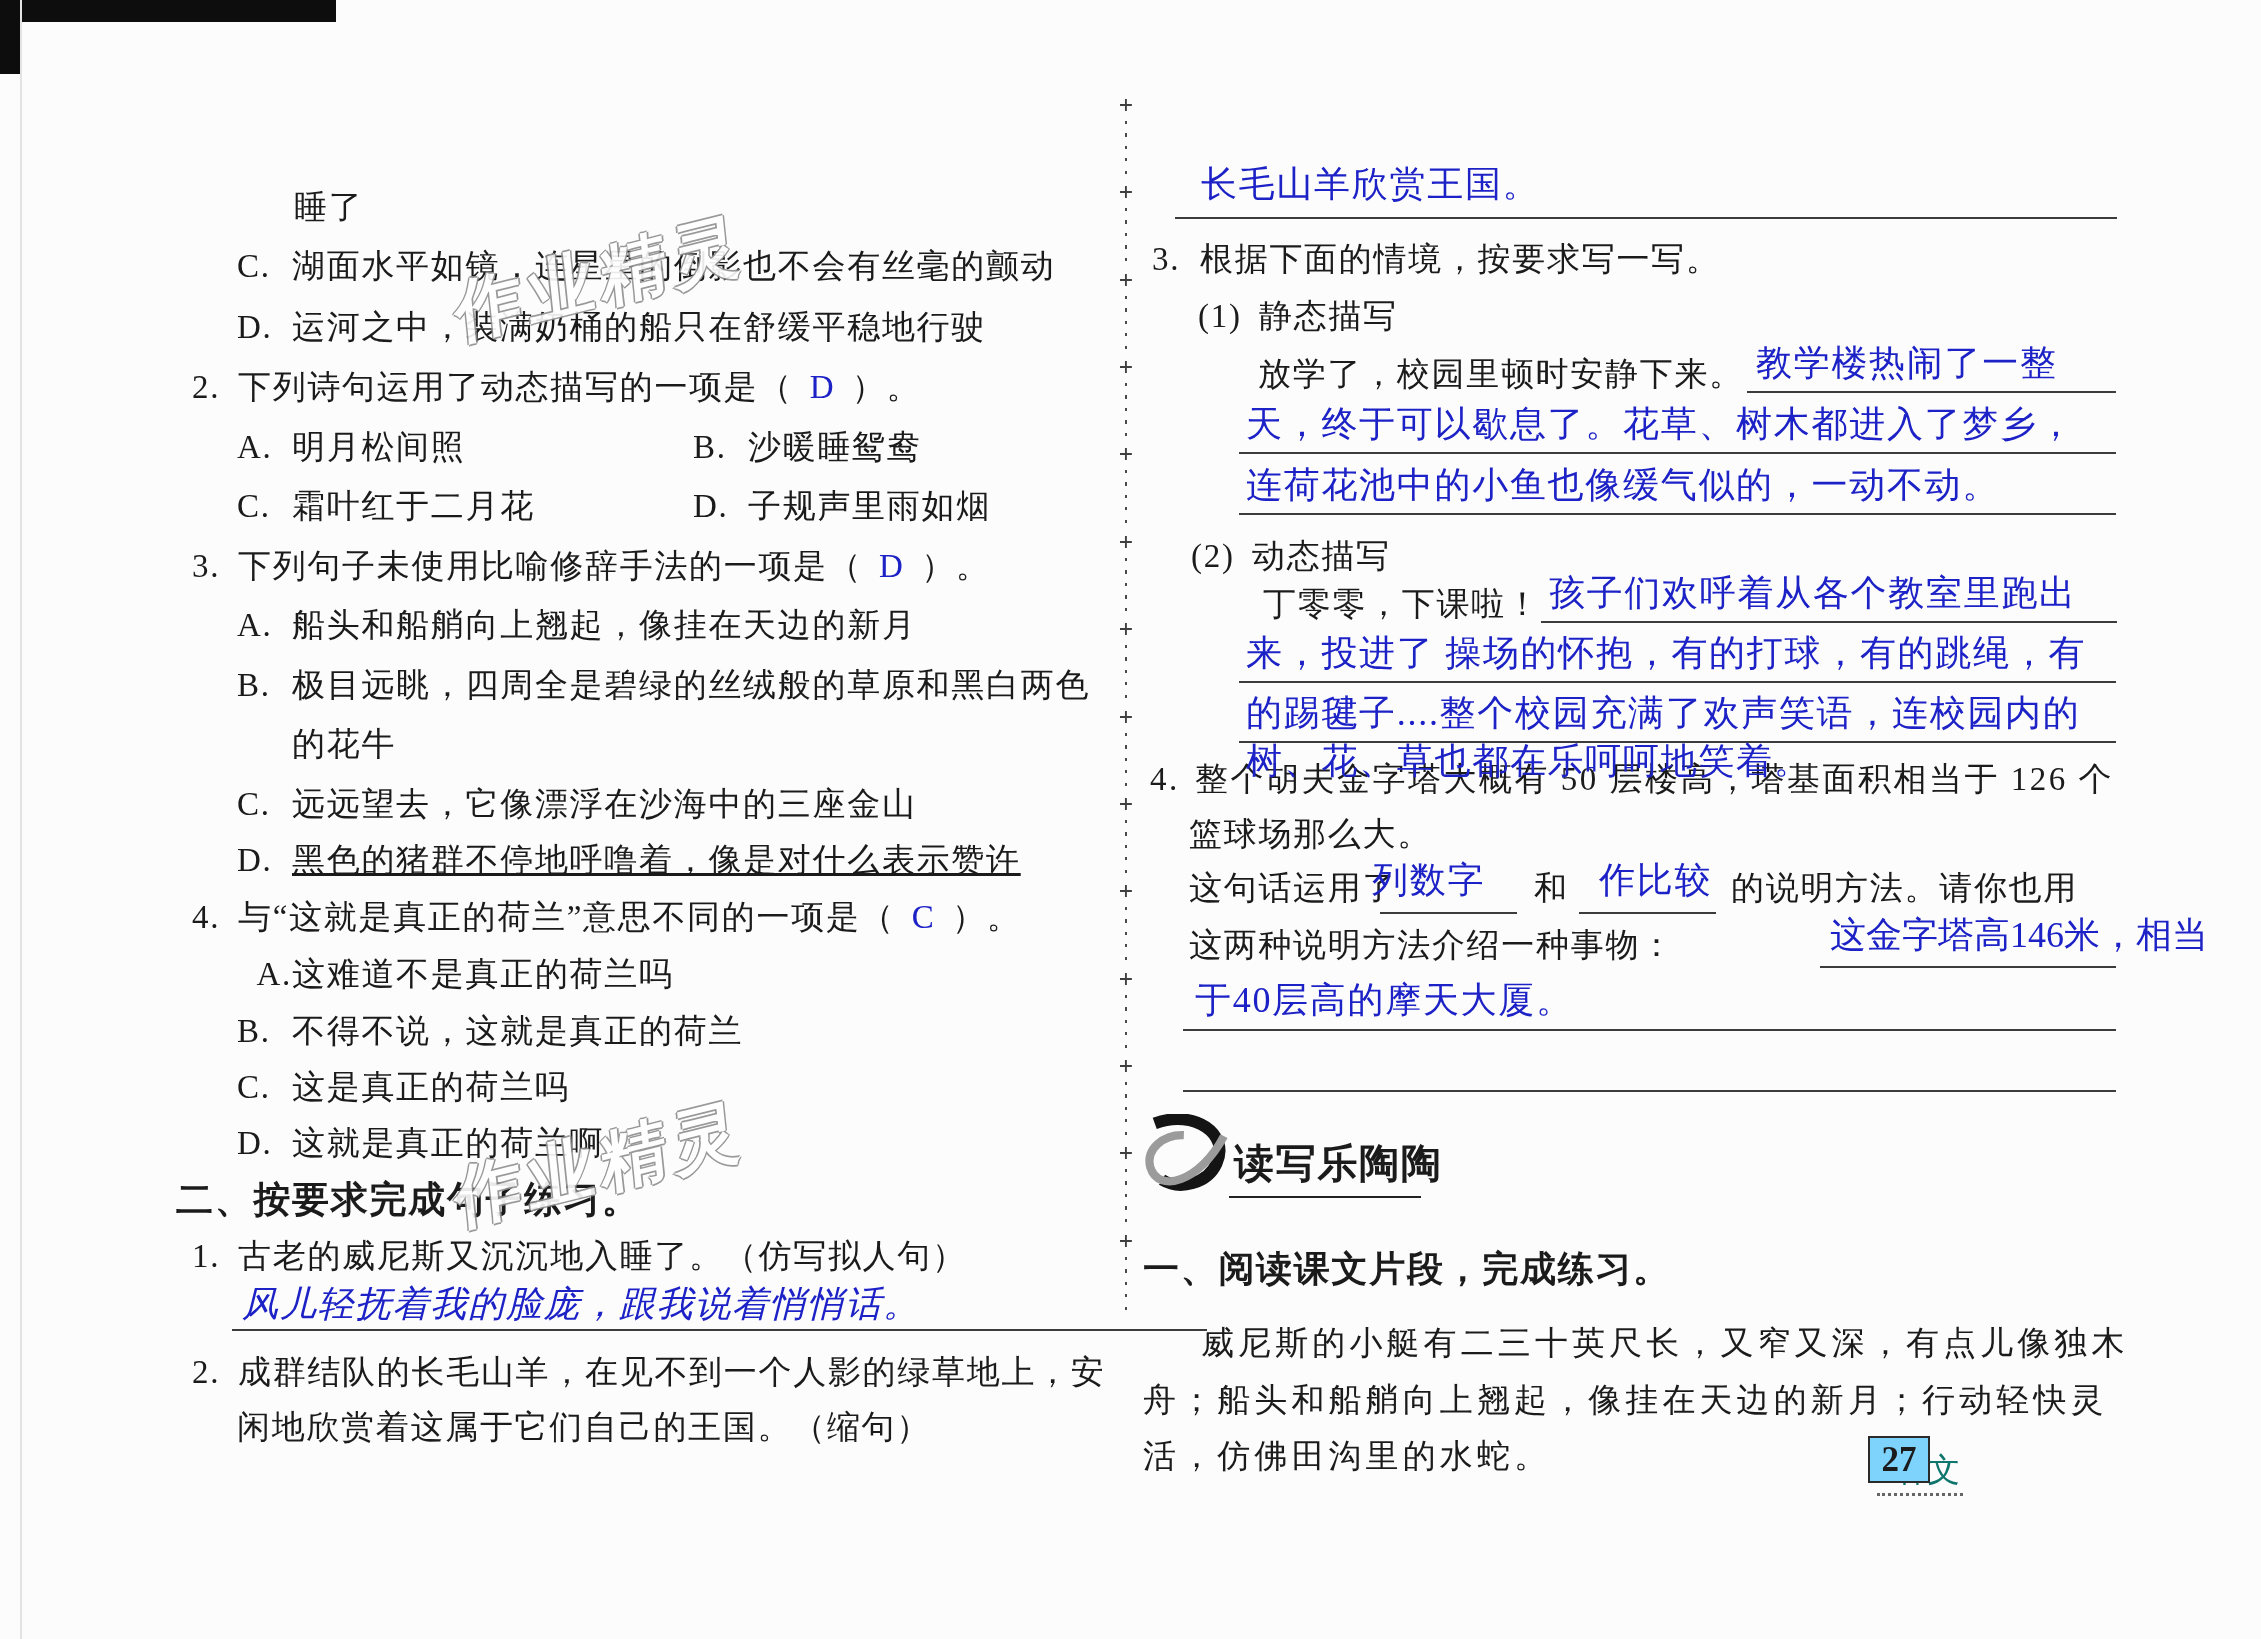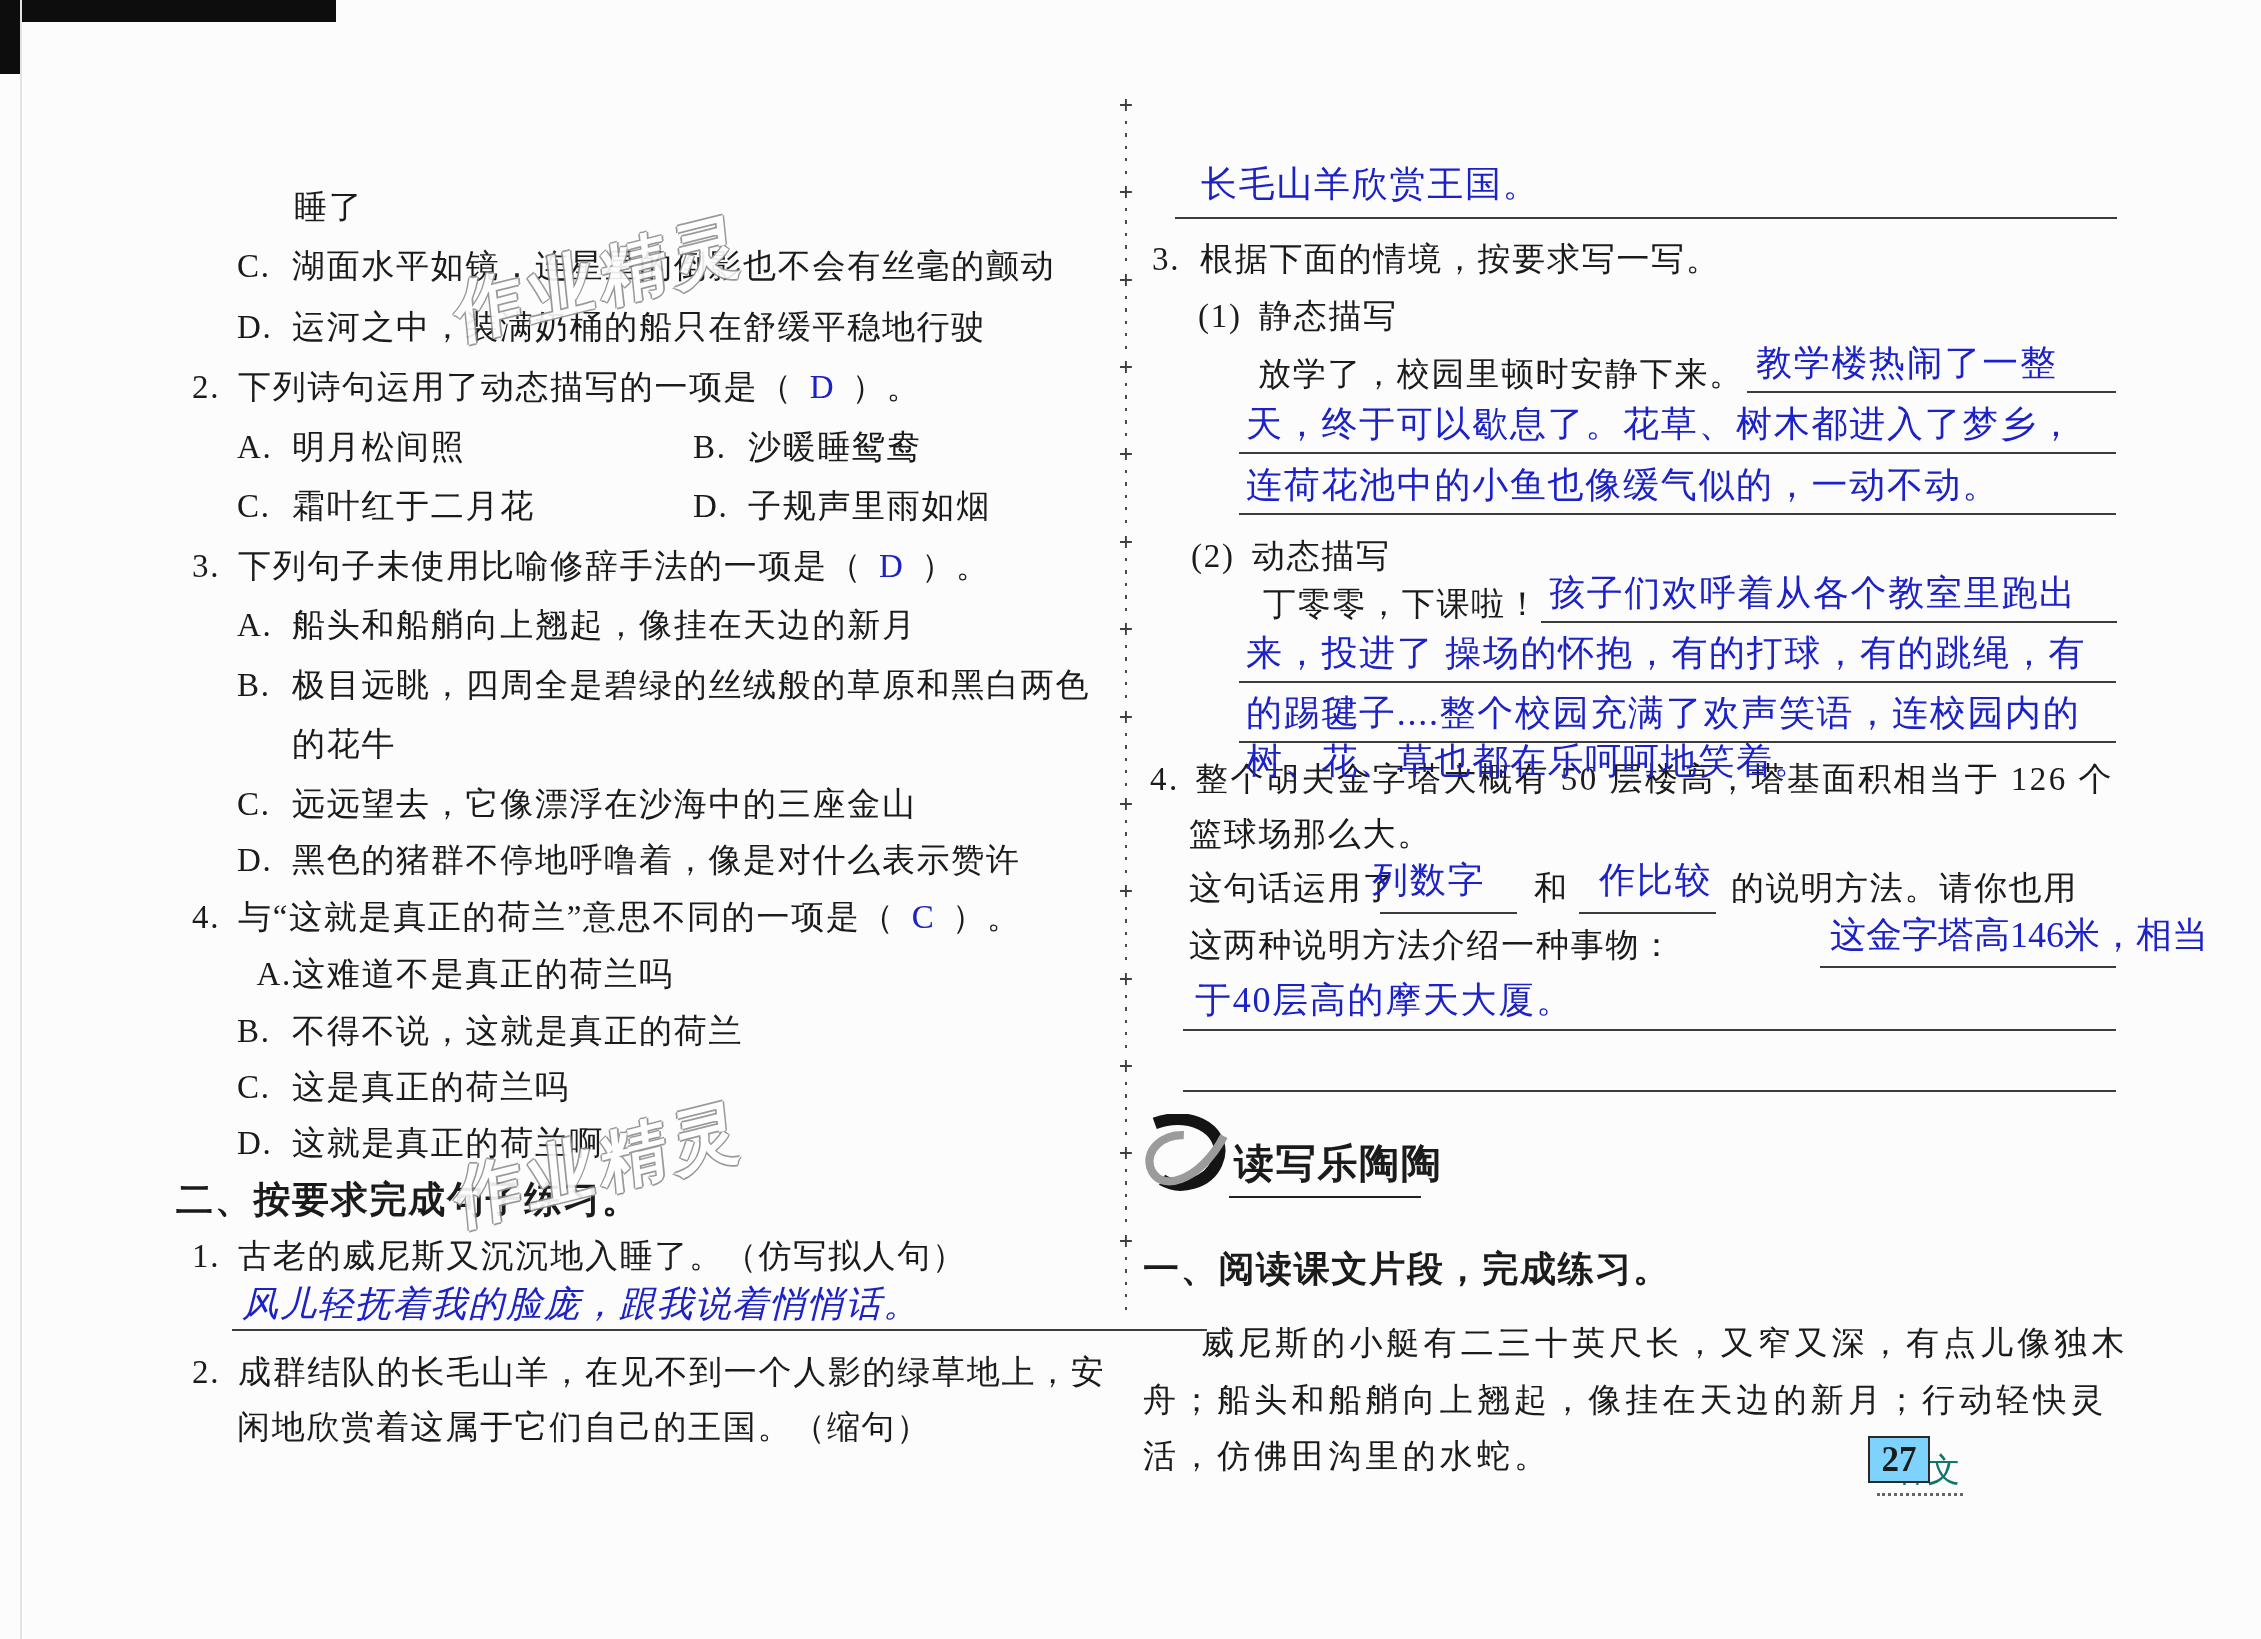--- a/index.html
+++ b/index.html
@@ -107,21 +107,21 @@
   <div class="t" style="left:237px;top:607px;">
     <span class="optlabel">A.</span><span>船头和船艄向上翘起，像挂在天边的新月</span>
   </div>
   <div class="t" style="left:237px;top:667px;">
     <span class="optlabel">B.</span><span>极目远眺，四周全是碧绿的丝绒般的草原和黑白两色</span>
   </div>
   <div class="t" style="left:292px;top:726px;">的花牛</div>
   <div class="t" style="left:237px;top:786px;">
     <span class="optlabel">C.</span><span>远远望去，它像漂浮在沙海中的三座金山</span>
   </div>
-  <div class="t" style="left:237px;top:842px;">
+  <div class="t" style="left:237px;top:842px;text-decoration:underline;">
     <span class="optlabel">D.</span><span>黑色的猪群不停地呼噜着，像是对什么表示赞许</span>
   </div>
 
   <div class="t" style="left:192px;top:899px;">
     <span class="optlabel" style="min-width:46px;">4.</span><span>与“这就是真正的荷兰”意思不同的一项是（</span><span class="ansletter">C</span><span>）。</span>
   </div>
   <div class="t" style="left:237px;top:956px;text-align:right;">
     <span class="optlabel">A.</span><span>这难道不是真正的荷兰吗</span>
   </div>
   <div class="t" style="left:237px;top:1013px;">

